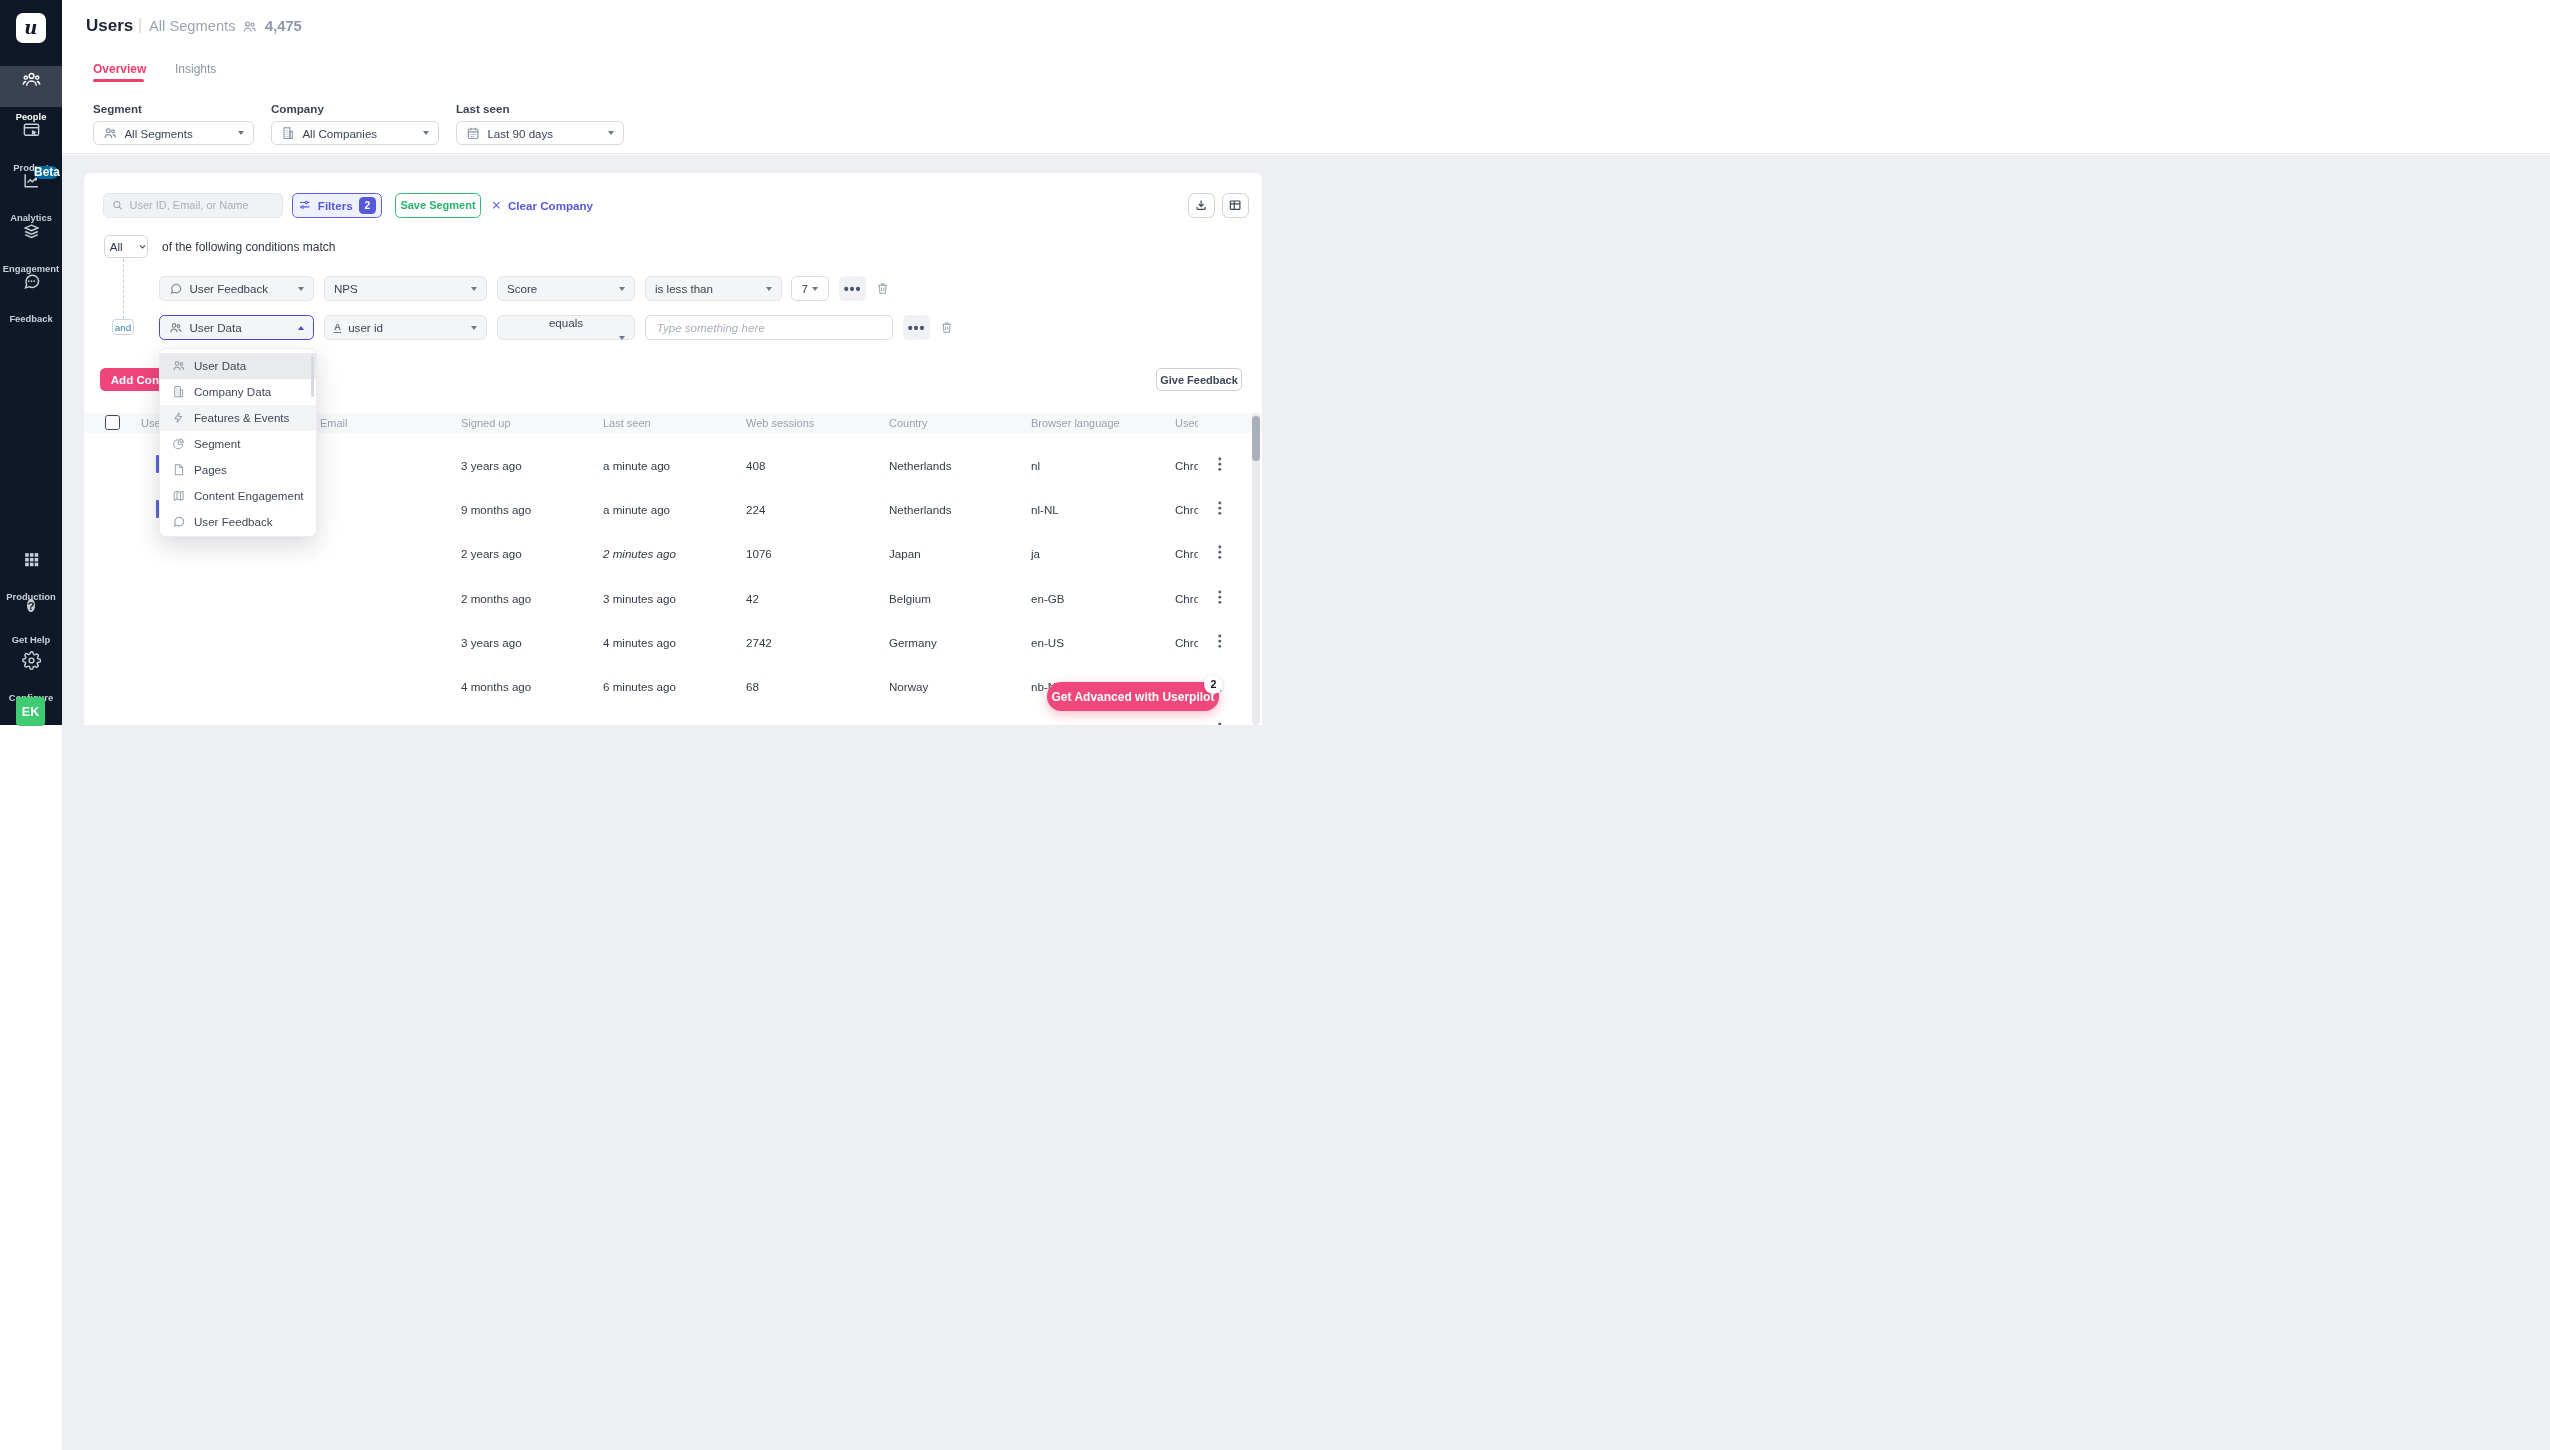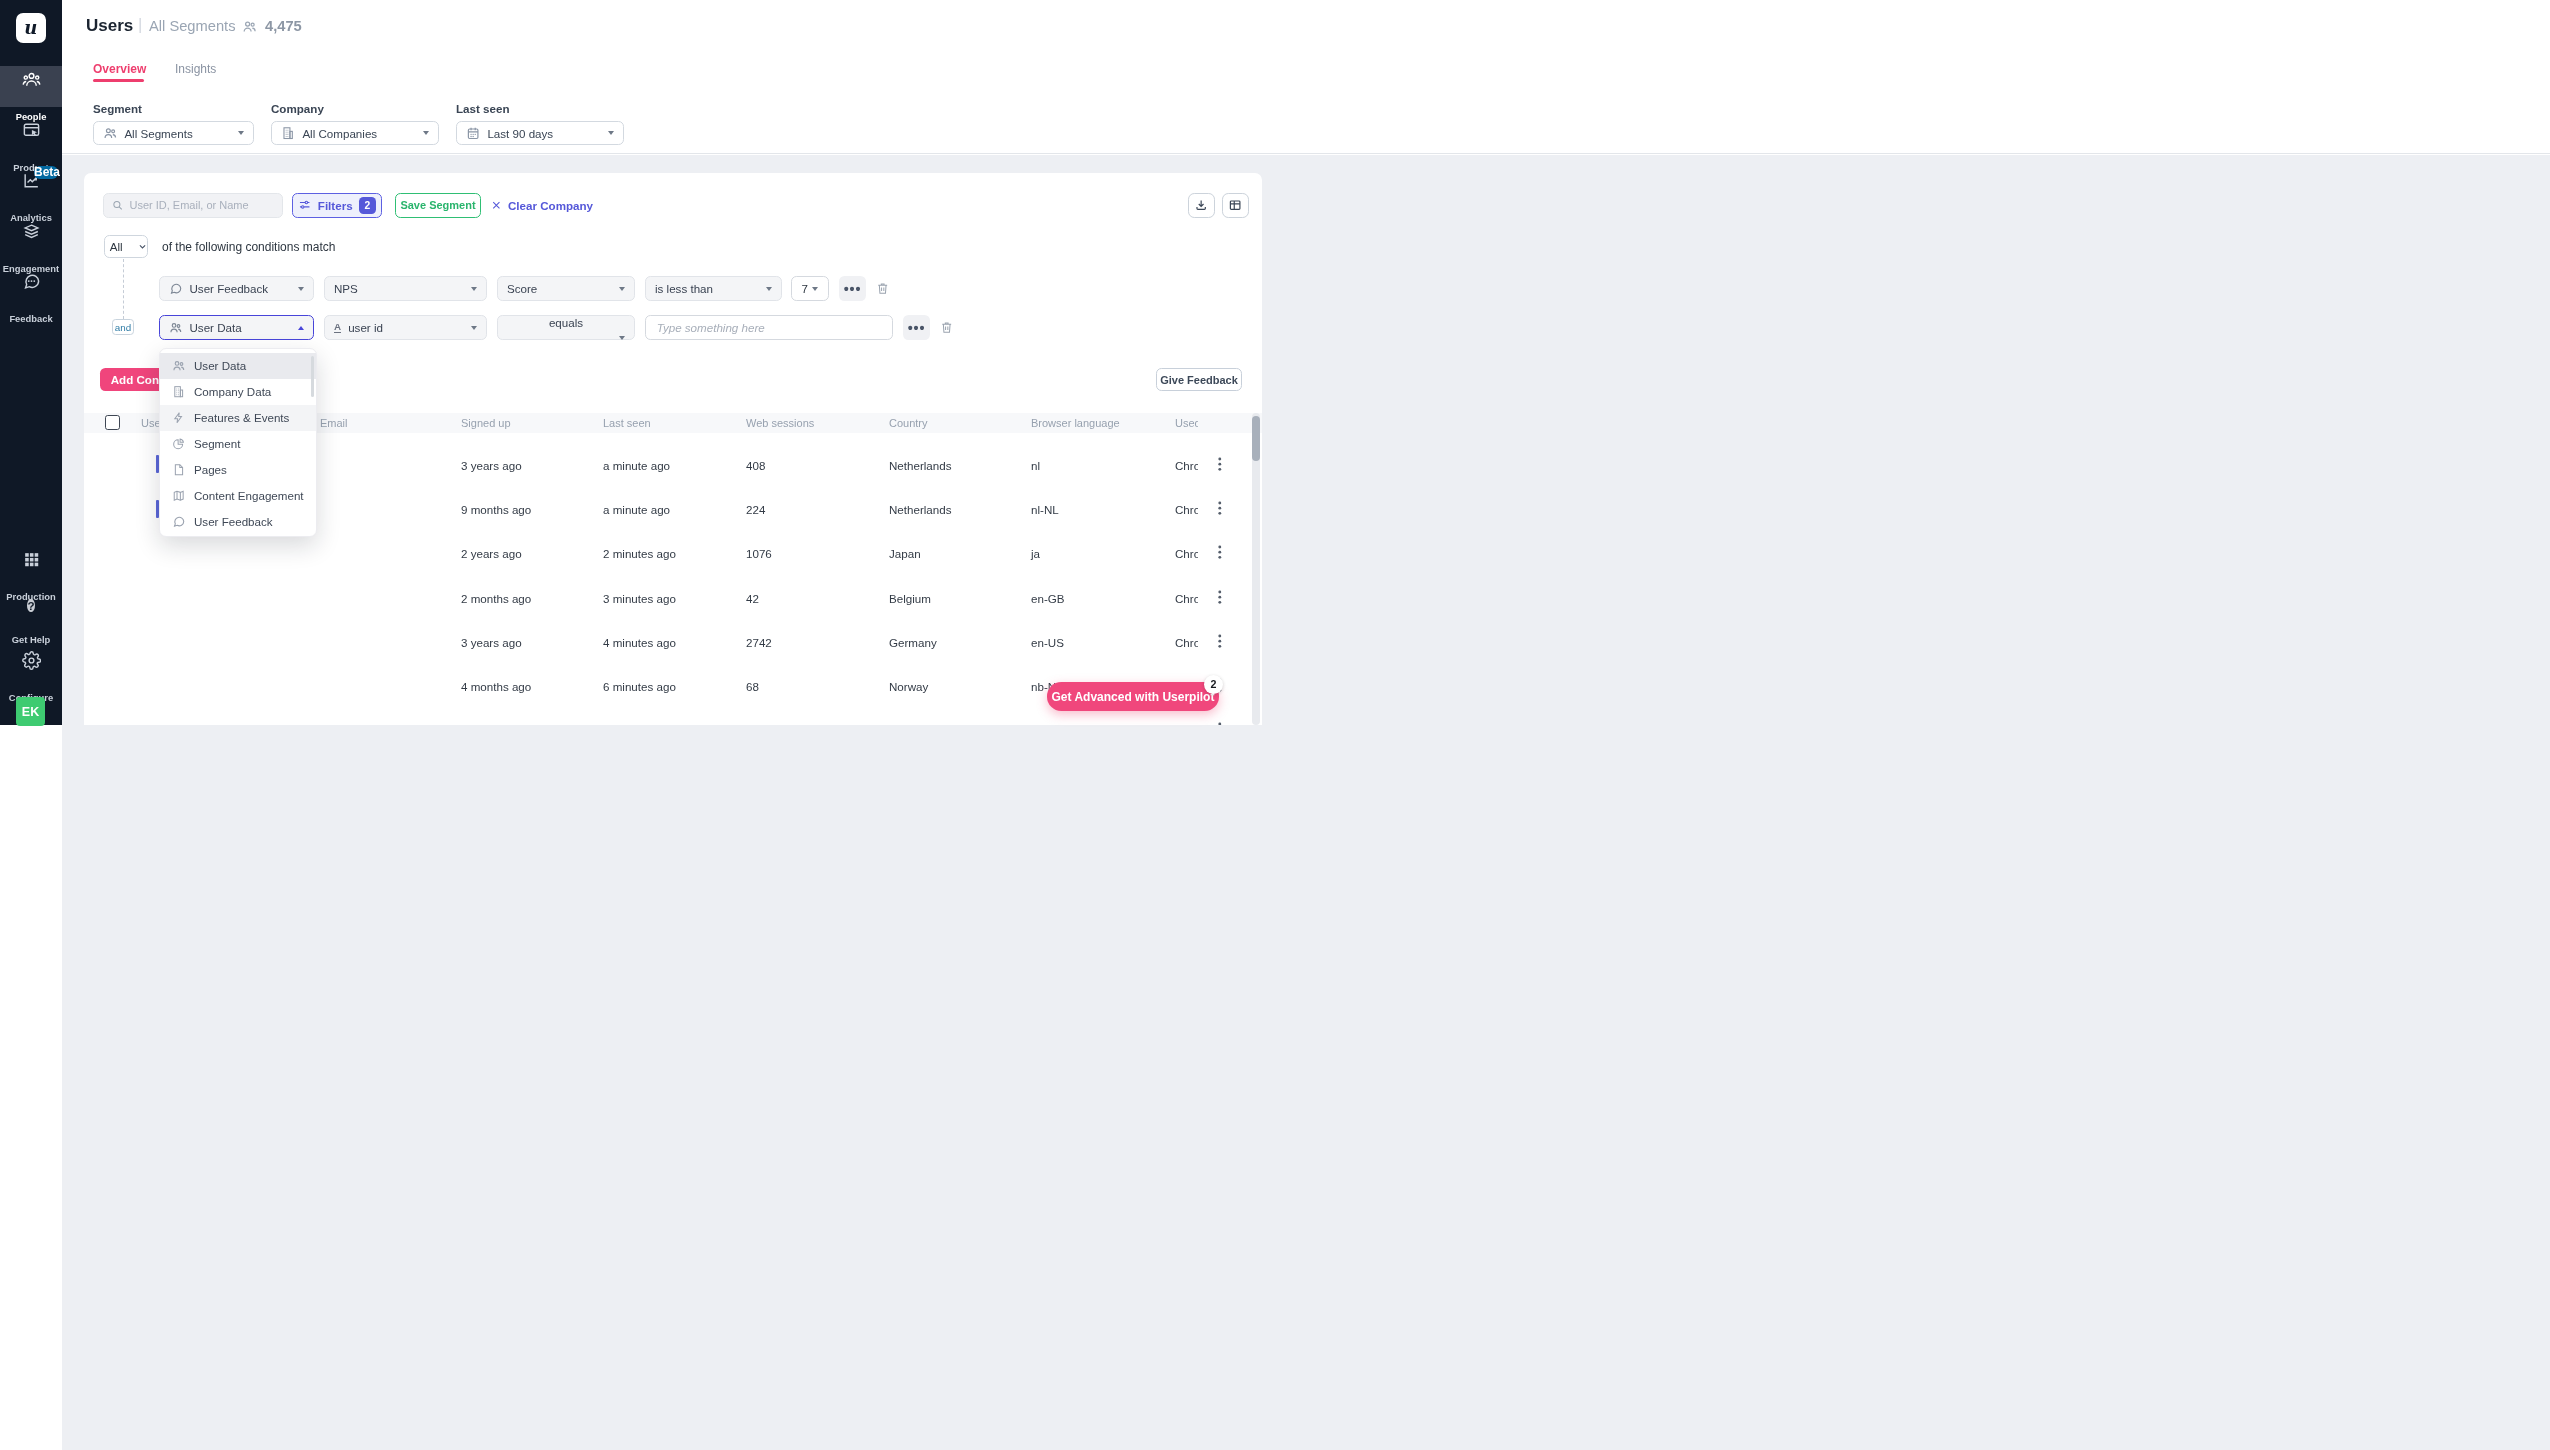--- a/index.html
+++ b/index.html
@@ -422,21 +422,21 @@
     <span class="kebab">
         <svg width="3.6" height="14.3" viewBox="0 0 4 18" fill="currentColor">
           <circle cx="2" cy="2.5" r="1.8"></circle>
           <circle cx="2" cy="9" r="1.8"></circle>
           <circle cx="2" cy="15.5" r="1.8"></circle>
         </svg>
       </span>
   </div>
   <div class="trow" style="top:357px;">
     <span class="cell" style="left:377px;">2 years ago</span>
-    <span class="cell" style="left:519px;">2 minutes ago</span>
+    <span class="cell" style="left:519px;font-style:italic;">2 minutes ago</span>
     <span class="cell" style="left:662px;">1076</span>
     <span class="cell" style="left:805px;">Japan</span>
     <span class="cell" style="left:947px;">ja</span>
     <span class="cell clip" style="left:1091px;">Chrome</span>
     <span class="kebab">
         <svg width="3.6" height="14.3" viewBox="0 0 4 18" fill="currentColor">
           <circle cx="2" cy="2.5" r="1.8"></circle>
           <circle cx="2" cy="9" r="1.8"></circle>
           <circle cx="2" cy="15.5" r="1.8"></circle>
         </svg>

